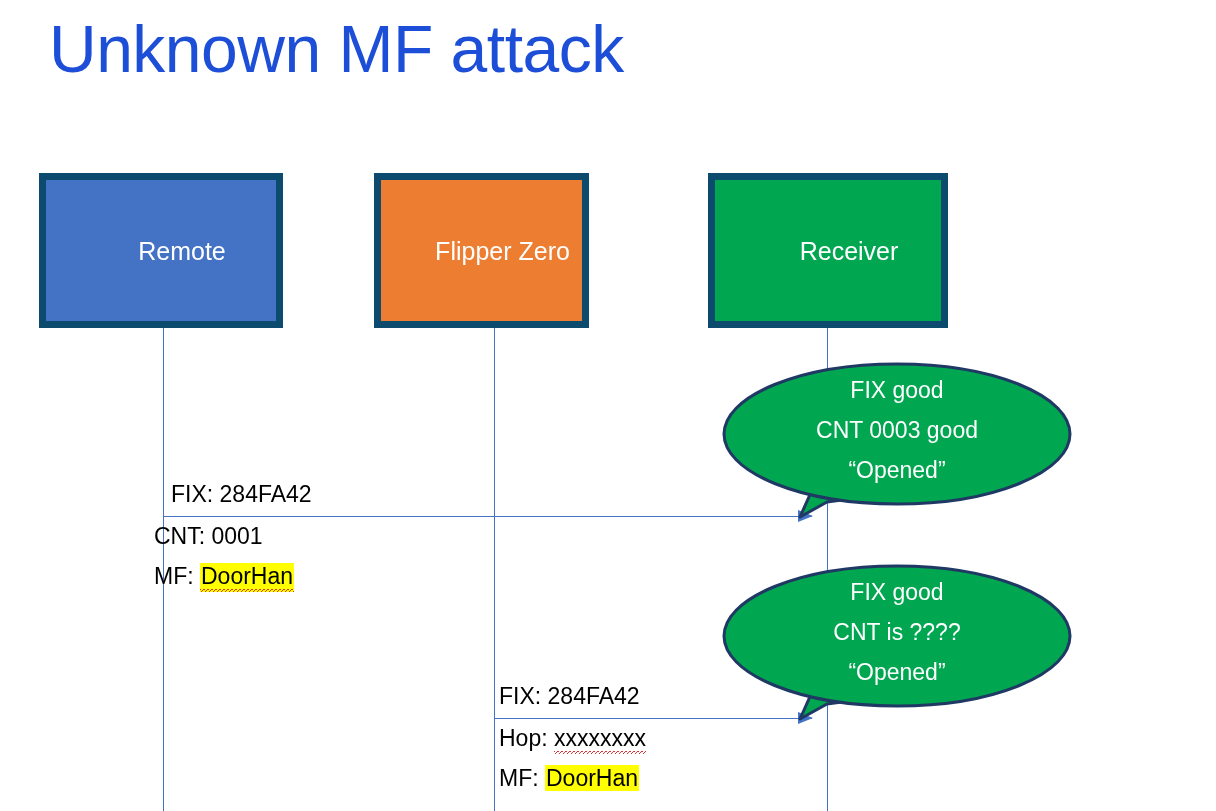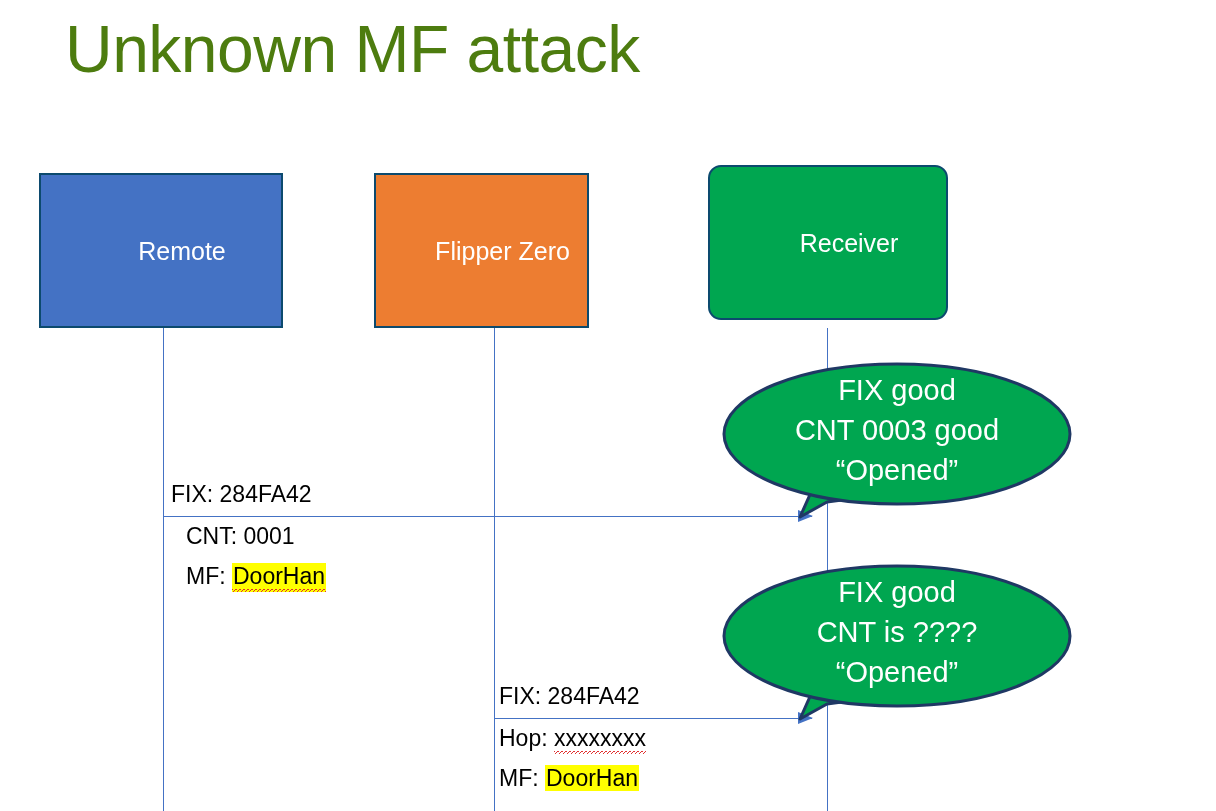--- a/index.html
+++ b/index.html
@@ -14,59 +14,59 @@
     position: relative;
     width: 1216px;
     height: 811px;
     background: #ffffff;
     overflow: hidden;
   }
 
   
   #slide-title {
     position: absolute;
-    left: 65px;
+    left: 49px;
     top: 6px;
     font-size: 66px;
     line-height: 86px;
     font-weight: 400;
-    color: #4d7c0f;
+    color: #1d4ed8;
     letter-spacing: -0.5px;
     white-space: nowrap;
     font-stretch: condensed;
   }
 
   
   .lifeline {
     position: absolute;
     width: 1px;
     background: #4472C4;
   }
 
   
   .actor-box {
     position: absolute;
     box-sizing: border-box;
-    border: 2px solid #0c4a6e;
+    border: 7px solid #0c4a6e;
     display: flex;
     align-items: center;
     justify-content: center;
     padding-left: 42px;
   }
   .actor-label {
     color: #ffffff;
     font-size: 25px;
     line-height: 30px;
     font-weight: 400;
     text-align: center;
     white-space: nowrap;
   }
   #box-remote   { left: 39px;  top: 173px; width: 244px; height: 155px; background: #4472C4; }
   #box-flipper  { left: 374px; top: 173px; width: 215px; height: 155px; background: #ED7D31; }
-  #box-receiver { left: 708px; top: 165px; width: 240px; height: 155px; background: #00A650; border-radius: 13px; }
+  #box-receiver { left: 708px; top: 173px; width: 240px; height: 155px; background: #00A650; }
 
   
   .msg-arrow {
     position: absolute;
     height: 1px;
     background: #4472C4;
   }
   .msg-arrow::after {
     content: "";
     position: absolute;
@@ -107,21 +107,21 @@
 
   
   .callout { position: absolute; }
   .callout svg { display: block; overflow: visible; }
   .callout-text {
     position: absolute;
     left: 0;
     right: 0;
     text-align: center;
     color: #ffffff;
-    font-size: 29px;
+    font-size: 23px;
     line-height: 40px;
     white-space: nowrap;
     pointer-events: none;
   }
   .callout-text span { display: block; }
 
   #callout-1 { left: 722px; top: 362px; width: 350px; height: 162px; }
   #callout-1 .callout-text { top: 8px; }
   #callout-2 { left: 722px; top: 564px; width: 350px; height: 162px; }
   #callout-2 .callout-text { top: 8px; }
@@ -148,21 +148,21 @@
   <div id="box-receiver" class="actor-box">
     <span class="actor-label">Receiver</span>
   </div>
 
   <div class="msg-arrow" style="left:163px; top:516px; width:649px;"></div>
 
   <div class="msg-text" style="left:171px; top:474px;">
     <span class="msg-line"><span>FIX: </span><span>284FA42</span></span>
   </div>
 
-  <div class="msg-text" style="left:186px; top:516px;">
+  <div class="msg-text" style="left:154px; top:516px;">
     <span class="msg-line"><span>CNT: </span><span>0001</span></span>
     <span class="msg-line"><span>MF: </span><span class="hl squiggle">DoorHan</span></span>
   </div>
 
   <div class="msg-arrow" style="left:494px; top:718px; width:318px;"></div>
 
   <div class="msg-text" style="left:499px; top:676px;">
     <span class="msg-line"><span>FIX: </span><span>284FA42</span></span>
   </div>
 

